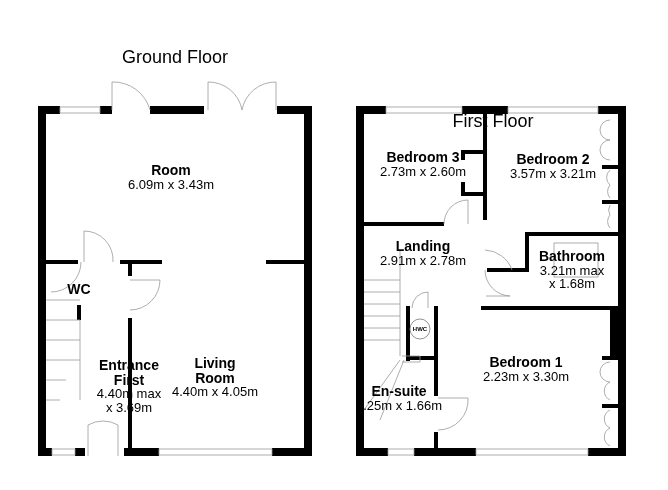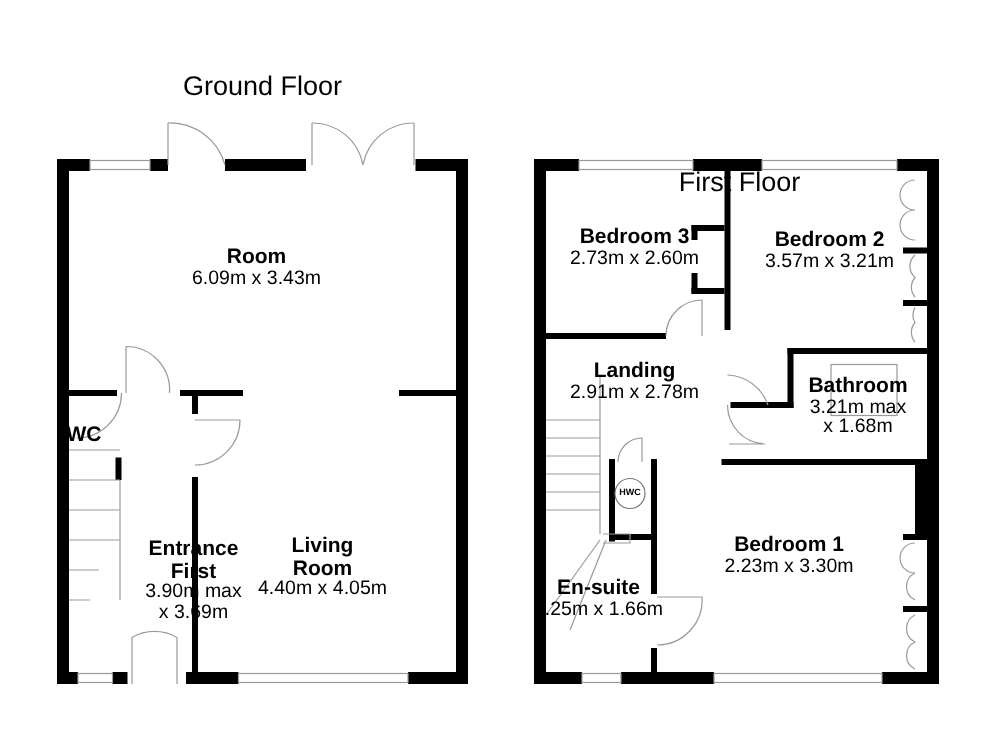--- a/index.html
+++ b/index.html
@@ -97,32 +97,32 @@
   </g>
 </svg>
 
 <div class="floor-title" style="left:175px; top:47px;">Ground Floor</div>
 <div class="floor-title" style="left:493px; top:71px;margin-top:40px;">First Floor</div>
 
 <div class="room" style="left:171px; top:163px;">
   <span class="name">Room</span>
   <span class="dim">6.09m x 3.43m</span>
 </div>
-<div class="room" style="left:56px; top:282px;">
+<div class="room" style="left:79px; top:282px;">
   <span class="name">WC</span>
 </div>
 <div class="room" style="left:215px; top:336px;margin-top:20px;">
   <span class="name">Living</span>
   <span class="name">Room</span>
   <span class="dim">4.40m x 4.05m</span>
 </div>
 <div class="room" style="left:89px; top:358px;margin-left:40px;">
   <span class="name">Entrance</span>
   <span class="name">First</span>
-  <span class="dim">3.90m max</span>
+  <span class="dim">4.40m max</span>
   <span class="dim">x 3.69m</span>
 </div>
 
 <div class="room" style="left:423px; top:150px;">
   <span class="name">Bedroom 3</span>
   <span class="dim">2.73m x 2.60m</span>
 </div>
 <div class="room" style="left:553px; top:152px;">
   <span class="name">Bedroom 2</span>
   <span class="dim">3.57m x 3.21m</span>

